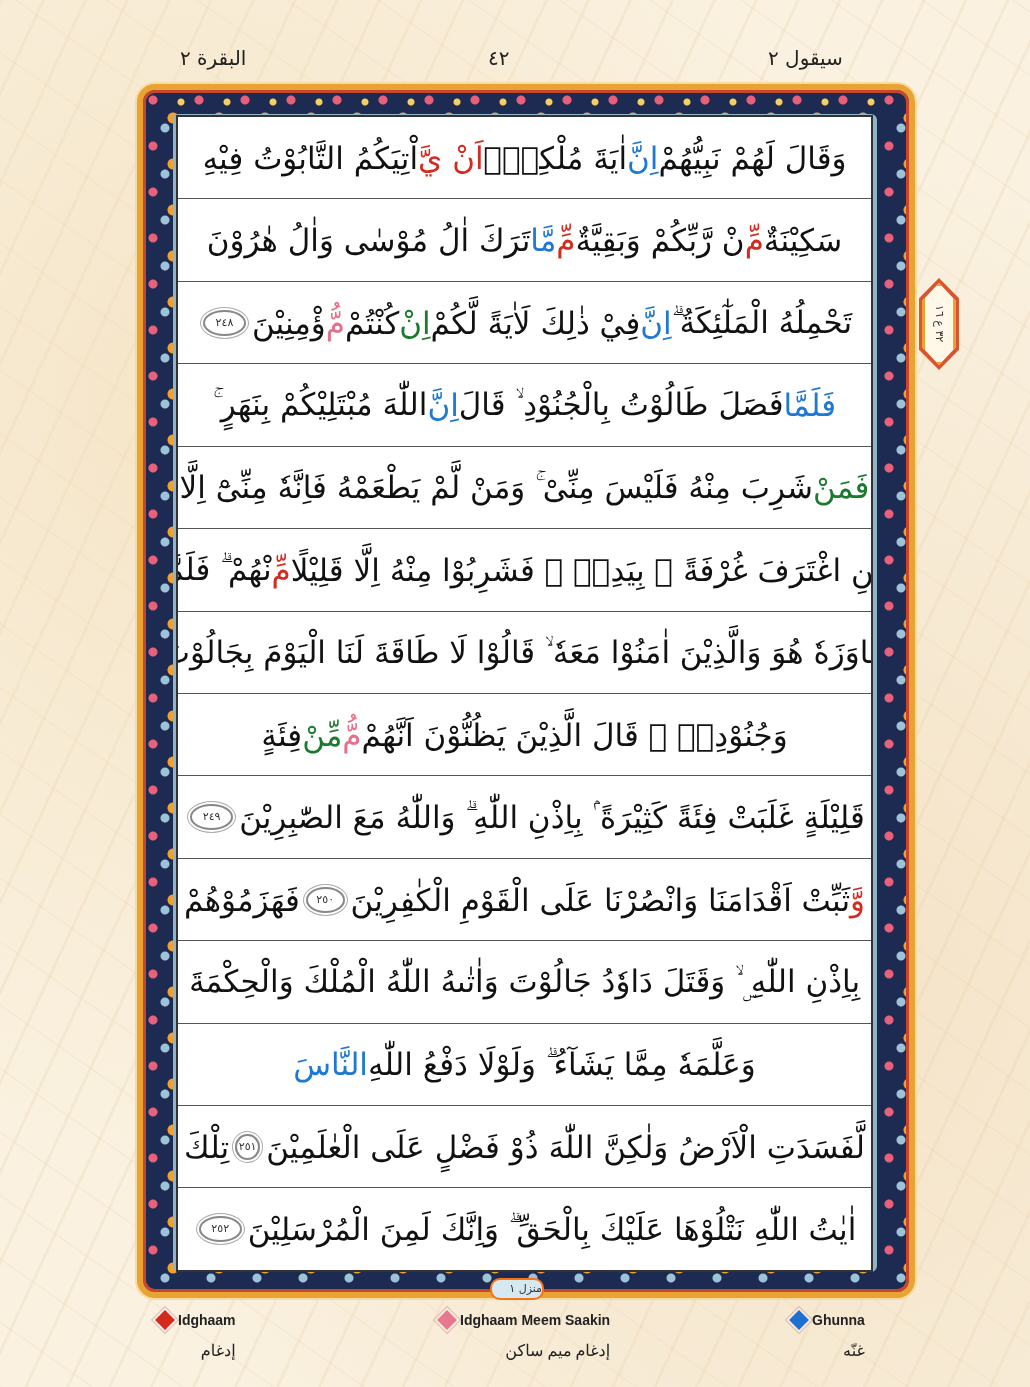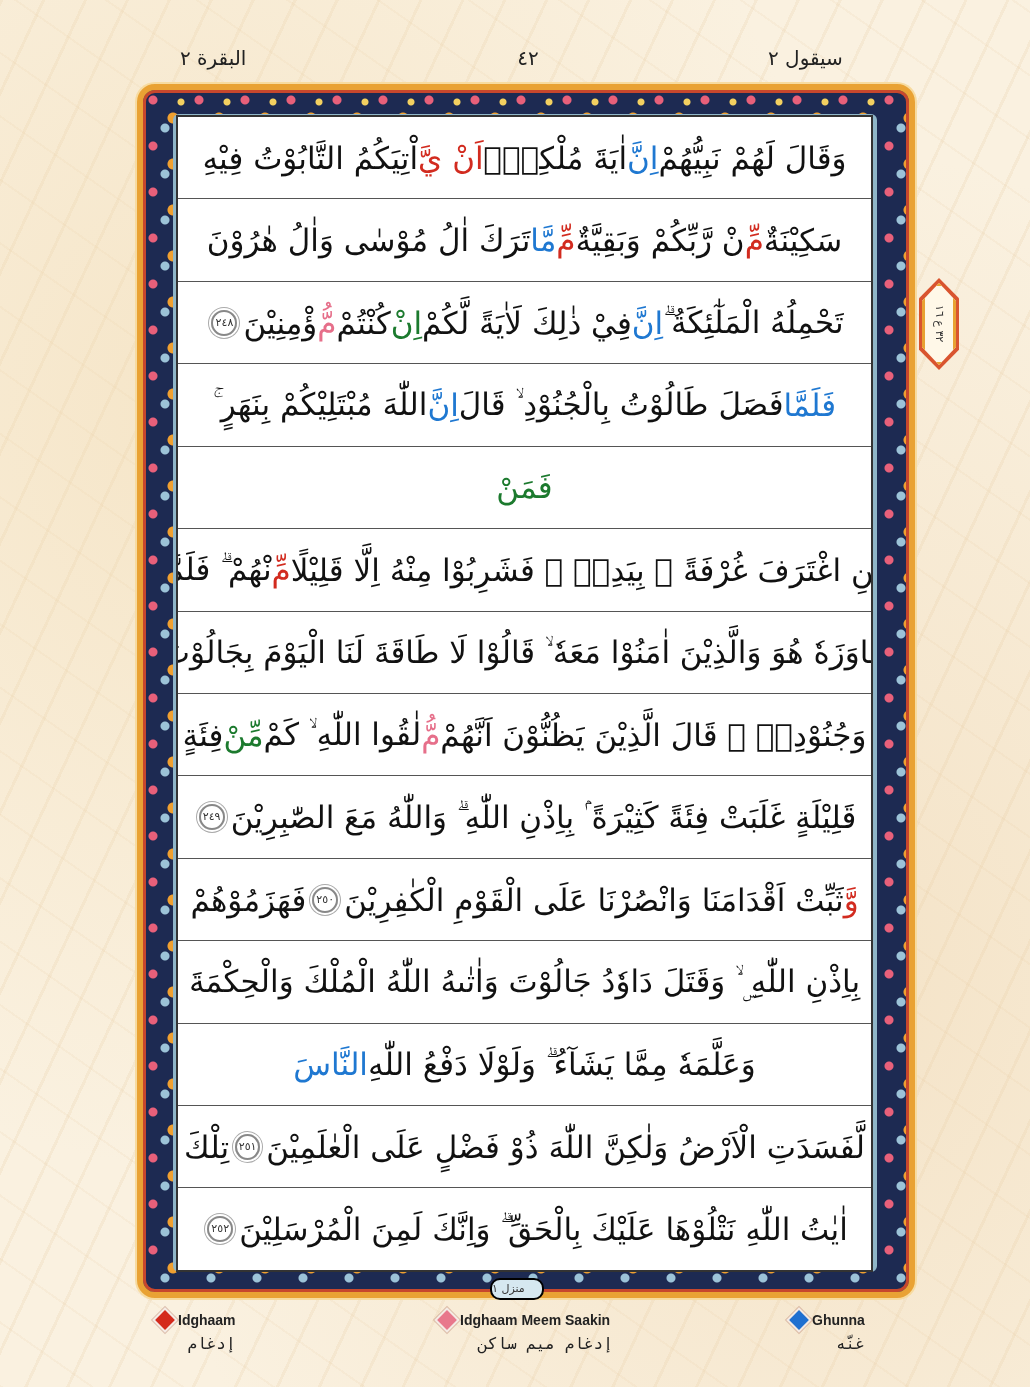--- a/index.html
+++ b/index.html
@@ -15,21 +15,21 @@
       #faf1e0;
   }
   .page-header {
     position: absolute; top: 40px; left: 0; width: 1030px; height: 40px;
   }
   .hdr {
     position: absolute; top: 6px; font-family: "DejaVu Sans", sans-serif;
     font-size: 20px; font-weight: normal; color: #222; direction: rtl;
   }
   .hdr.left { left: 180px; }
-  .hdr.center { left: 508px; width: 40px; text-align: center; }
+  .hdr.center { left: 488px; width: 40px; text-align: left; }
   .hdr.right { left: 768px; }
 
   .frame {
     position: absolute; left: 137px; top: 84px; width: 778px; height: 1214px;
     border-radius: 18px;
     background:
       radial-gradient(circle at 10px 10px, #e8607a 0 4px, transparent 5px) 0 0/46px 46px,
       radial-gradient(circle at 30px 28px, #f0a030 0 5px, transparent 6px) 0 0/46px 46px,
       radial-gradient(circle at 22px 38px, #9cc3d8 0 4px, transparent 5px) 0 0/46px 46px,
       radial-gradient(circle at 38px 12px, #f3d060 0 3px, transparent 4px) 0 0/46px 46px,
@@ -52,54 +52,54 @@
     direction: rtl; font-family: "DejaVu Serif", serif;
     font-size: 31px; color: #111; white-space: nowrap; overflow: hidden;
     padding: 0 6px; letter-spacing: 0.5px;
   }
   .line:last-child { border-bottom: none; }
   .hl-red { color: #d22b1f; }
   .hl-blue { color: #1f78d1; }
   .hl-pink { color: #e66f8a; }
   .hl-green { color: #1c7a2e; }
   .ayah {
-    display: inline-block; width: 26px; height: 26px; border-radius: 50%;
+    display: inline-block; width: 43px; height: 26px; border-radius: 50%;
     border: 2px solid #888; font-size: 11px; line-height: 22px; text-align: center;
     color: #333; margin: 0 6px; font-family: "DejaVu Sans", sans-serif;
     box-shadow: 0 0 0 2px #fff, 0 0 0 3px #aaa;
     vertical-align: middle;
   }
   .juz-marker {
     position: absolute; left: 922px; top: 283px; width: 34px; height: 82px;
     background: #fff8e8; border: 3px solid #e8a232;
     clip-path: polygon(50% 0, 100% 22%, 100% 78%, 50% 100%, 0 78%, 0 22%);
     outline: 2px solid #d0472d;
     display: flex; align-items: center; justify-content: center;
     writing-mode: vertical-rl; font-size: 11px; color: #333;
   }
   .juz-border {
     position: absolute; left: 919px; top: 278px; width: 40px; height: 92px;
     background: #d9542f;
     clip-path: polygon(50% 0, 100% 22%, 100% 78%, 50% 100%, 0 78%, 0 22%);
   }
   .manzil {
     position: absolute; left: 490px; top: 1278px; width: 54px; height: 22px;
-    background: #d6e8f0; border: 2px solid #000000; border-radius: 10px;
-    font-size: 11px; color: #333; text-align: left; line-height: 18px;
+    background: #d6e8f0; border: 2px solid #f97316; border-radius: 10px;
+    font-size: 11px; color: #333; text-align: right; line-height: 18px;
     direction: rtl;
   }
   .legend { position: absolute; top: 1312px; left: 0; width: 896px; height: 60px; }
   .legend-item { position: absolute; display: flex; flex-direction: column; }
   .legend-row { display: flex; align-items: center; gap: 6px; }
   .diamond {
     width: 14px; height: 14px; transform: rotate(45deg);
     box-shadow: 0 0 0 2px rgba(255,255,255,0.7), 0 0 0 3px rgba(180,120,100,0.4);
   }
   .legend-label { font-family: "Liberation Sans", sans-serif; font-weight: bold; font-size: 14px; color: #222; }
-  .legend-ar { font-family: Liberation Mono, monospace; font-size: 16px; color: #222; direction: rtl; margin-top: 6px; }
+  .legend-ar { font-family: Liberation Serif, serif; font-size: 16px; color: #222; direction: rtl; margin-top: 13px; }
 </style>
 </head>
 <body>
 
 <div class="page-header">
   <span class="hdr left">البقرة ٢</span>
   <span class="hdr center">٤٢</span>
   <span class="hdr right">سيقول ٢</span>
 </div>
 
@@ -137,33 +137,33 @@
       <span class="ayah">٢٤٨</span>
     </div>
     <div class="line">
       <span class="hl-blue">فَلَمَّا</span>
       <span> فَصَلَ طَالُوْتُ بِالْجُنُوْدِ ۙ قَالَ </span>
       <span class="hl-blue">اِنَّ</span>
       <span> اللّٰهَ مُبْتَلِيْكُمْ بِنَهَرٍ ۚ</span>
     </div>
     <div class="line">
       <span class="hl-green">فَمَنْ</span>
+      <span> شَرِبَ مِنْهُ فَلَيْسَ مِنِّىْ ۚ وَمَنْ لَّمْ يَطْعَمْهُ فَاِنَّهٗ مِنِّىْٓ اِلَّا</span>
     </div>
     <div class="line">
       <span>مَنِ اغْتَرَفَ غُرْفَةً ۢ بِيَدِهٖ ۚ فَشَرِبُوْا مِنْهُ اِلَّا قَلِيْلًا </span>
       <span class="hl-red">مِّ</span>
       <span>نْهُمْ ۗ فَلَمَّا</span>
     </div>
     <div class="line">
       <span>جَاوَزَهٗ هُوَ وَالَّذِيْنَ اٰمَنُوْا مَعَهٗ ۙ قَالُوْا لَا طَاقَةَ لَنَا الْيَوْمَ بِجَالُوْتَ</span>
     </div>
     <div class="line">
       <span>وَجُنُوْدِهٖ ۗ قَالَ الَّذِيْنَ يَظُنُّوْنَ اَنَّهُمْ </span>
       <span class="hl-pink">مُّ</span>
-      <span>لٰقُوا اللّٰهِ ۙ كَمْ </span>
       <span class="hl-green">مِّنْ</span>
       <span> فِئَةٍ</span>
     </div>
     <div class="line">
       <span>قَلِيْلَةٍ غَلَبَتْ فِئَةً كَثِيْرَةً ۢ بِاِذْنِ اللّٰهِ ۗ وَاللّٰهُ مَعَ الصّٰبِرِيْنَ </span>
       <span class="ayah">٢٤٩</span>
     </div>
     <div class="line">
       <span class="hl-red">وَّ</span>
       <span>ثَبِّتْ اَقْدَامَنَا وَانْصُرْنَا عَلَى الْقَوْمِ الْكٰفِرِيْنَ </span>

